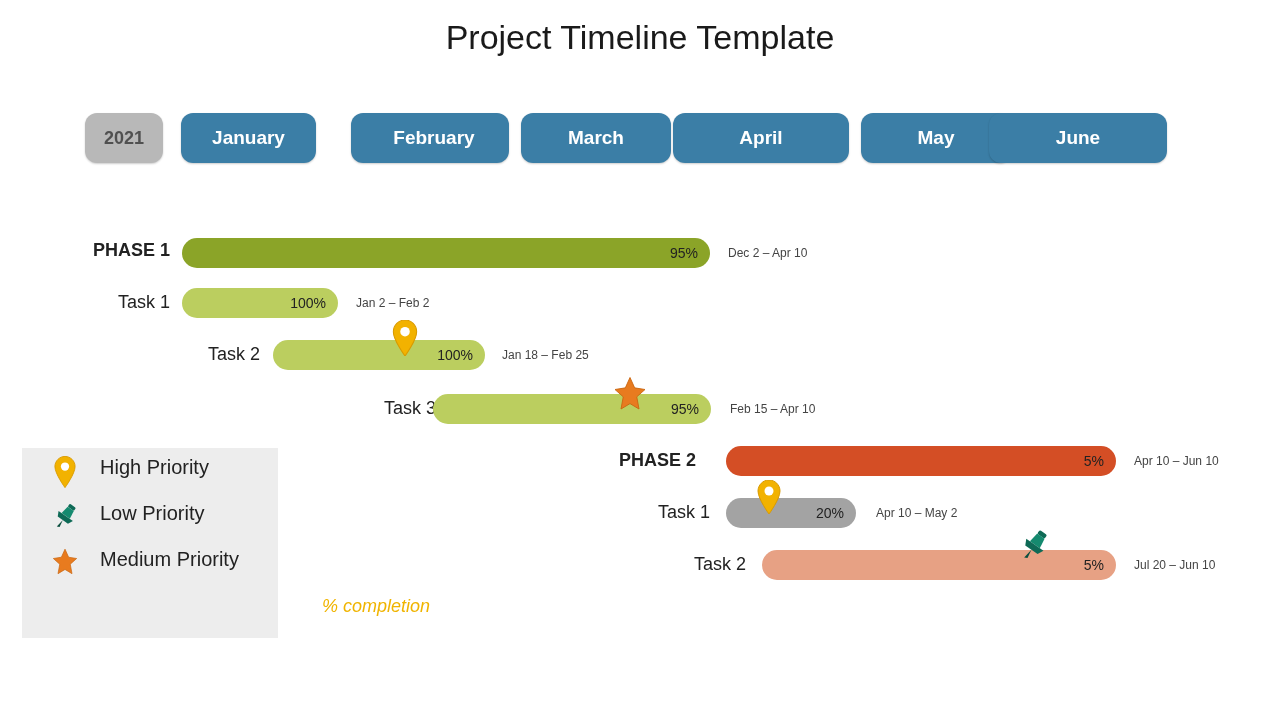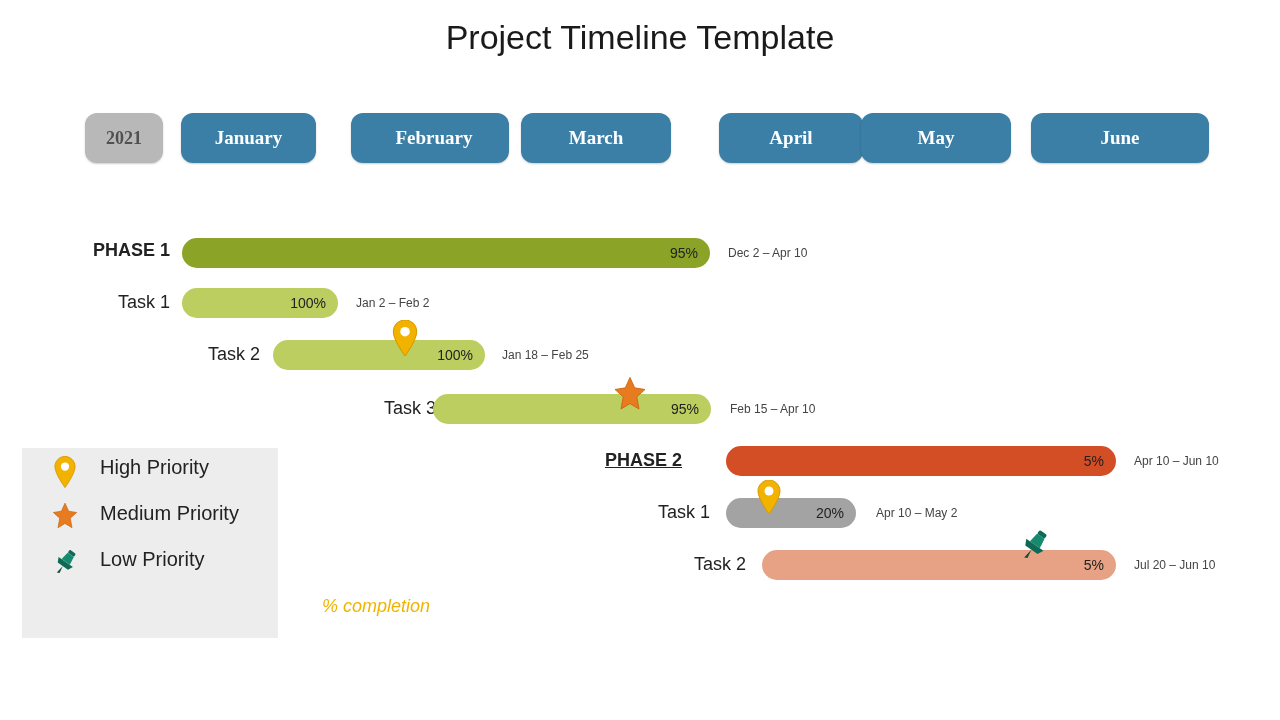--- a/index.html
+++ b/index.html
@@ -30,21 +30,20 @@
     top: 0;
     height: 50px;
     border-radius: 12px;
     color: #fff;
     font-size: 19px;
     font-weight: 700;
     display: flex;
     align-items: center;
     justify-content: center;
     box-shadow: 0 1px 2px rgba(0,0,0,0.2);
-    font-family: Liberation Serif, serif;
   }
   .year-chip {
     background: #b8b8b8;
     color: #505050;
     font-size: 18px;
     font-weight: 700;
   }
   .month-chip { background: #3b7ea6; }
   .bar {
     position: absolute;
@@ -112,23 +111,23 @@
 </head>
 <body>
 
 <div class="title">Project Timeline Template</div>
 
 <div class="months">
   <div class="month year-chip" style="left:0px;width:78px;">2021</div>
   <div class="month month-chip" style="left:96px;width:135px;">January</div>
   <div class="month month-chip" style="left:266px;width:150px;padding-left:8px;">February</div>
   <div class="month month-chip" style="left:436px;width:150px;">March</div>
-  <div class="month month-chip" style="left:634px;width:144px;">April</div>
+  <div class="month month-chip" style="left:588px;width:176px;">April</div>
   <div class="month month-chip" style="left:776px;width:150px;">May</div>
-  <div class="month month-chip" style="left:946px;width:178px;">June</div>
+  <div class="month month-chip" style="left:904px;width:178px;">June</div>
 </div>
 
 <div class="bar-label phase" style="left:0;width:170px;top:240px;">PHASE 1</div>
 <div class="bar" style="left:182px;top:238px;width:528px;background:#8ba428;">
   <span class="bar-pct">95%</span>
 </div>
 <div class="bar-dates" style="left:728px;top:246px;">Dec 2 – Apr 10</div>
 
 <div class="bar-label" style="left:0;width:170px;top:292px;">Task 1</div>
 <div class="bar" style="left:182px;top:288px;width:156px;background:#bbce5f;">
@@ -150,21 +149,21 @@
 <div class="bar-label" style="left:296px;width:140px;top:398px;">Task 3</div>
 <div class="bar" style="left:433px;top:394px;width:278px;background:#bbce5f;">
   <span class="bar-pct">95%</span>
 </div>
 <div class="bar-dates" style="left:730px;top:402px;">Feb 15 – Apr 10</div>
 
 <svg class="marker" style="left:612px;top:376px;" width="36" height="36" viewBox="0 0 24 24">
   <path d="M12 1l3.1 6.9L22 9l-5.5 4.9L18 22l-6-3.6L6 22l1.5-8.1L2 9l6.9-1.1z" fill="#e87b1f" stroke="#c96510" stroke-width="0.6"></path>
 </svg>
 
-<div class="bar-label phase" style="left:512px;width:170px;top:450px;text-decoration:underline;">PHASE 2</div>
+<div class="bar-label phase" style="left:526px;width:170px;top:450px;">PHASE 2</div>
 <div class="bar" style="left:726px;top:446px;width:390px;background:#d44e25;">
   <span class="bar-pct">5%</span>
 </div>
 <div class="bar-dates" style="left:1134px;top:454px;">Apr 10 – Jun 10</div>
 
 <div class="bar-label" style="left:566px;width:144px;top:502px;">Task 1</div>
 <div class="bar" style="left:726px;top:498px;width:130px;background:#a3a3a3;">
   <span class="bar-pct">20%</span>
 </div>
 <div class="bar-dates" style="left:876px;top:506px;">Apr 10 – May 2</div>
@@ -191,37 +190,37 @@
 
 <div class="legend">
   <div class="legend-row">
     <span class="legend-icon">
       <svg width="22" height="32" viewBox="0 0 24 34">
           <path d="M12 0C6 0 1 5 1 11c0 8 11 23 11 23s11-15 11-23C23 5 18 0 12 0z" fill="#f2b200" stroke="#d99a00"></path>
           <circle cx="12" cy="11" r="4.5" fill="#fff"></circle>
         </svg>
     </span>
     <span>High Priority</span>
-  </div>
-  <div class="legend-row">
-    <span class="legend-icon">
-      <svg width="28" height="28" viewBox="0 0 24 24">
-          <path d="M12 1l3.1 6.9L22 9l-5.5 4.9L18 22l-6-3.6L6 22l1.5-8.1L2 9l6.9-1.1z" fill="#e87b1f" stroke="#c96510" stroke-width="0.6"></path>
-        </svg>
-    </span>
-    <span>Medium Priority</span>
   </div>
   <div class="legend-row">
     <span class="legend-icon">
       <svg width="30" height="30" viewBox="0 0 24 24">
           <g transform="rotate(35 12 12)">
             <rect x="9" y="1" width="6" height="3" rx="1" fill="#0e6a56"></rect>
             <path d="M9 4h6l1 7H8z" fill="#158a6f"></path>
             <path d="M5 11h14l-2 4H7z" fill="#0e6a56"></path>
             <path d="M12 15l-1 7 2-1z" fill="#0b4f3f"></path>
           </g>
         </svg>
     </span>
     <span>Low Priority</span>
   </div>
+  <div class="legend-row">
+    <span class="legend-icon">
+      <svg width="28" height="28" viewBox="0 0 24 24">
+          <path d="M12 1l3.1 6.9L22 9l-5.5 4.9L18 22l-6-3.6L6 22l1.5-8.1L2 9l6.9-1.1z" fill="#e87b1f" stroke="#c96510" stroke-width="0.6"></path>
+        </svg>
+    </span>
+    <span>Medium Priority</span>
+  </div>
 </div>
 
 <div class="completion-note" style="left:322px;top:596px;">% completion</div>
 
 </body></html>

